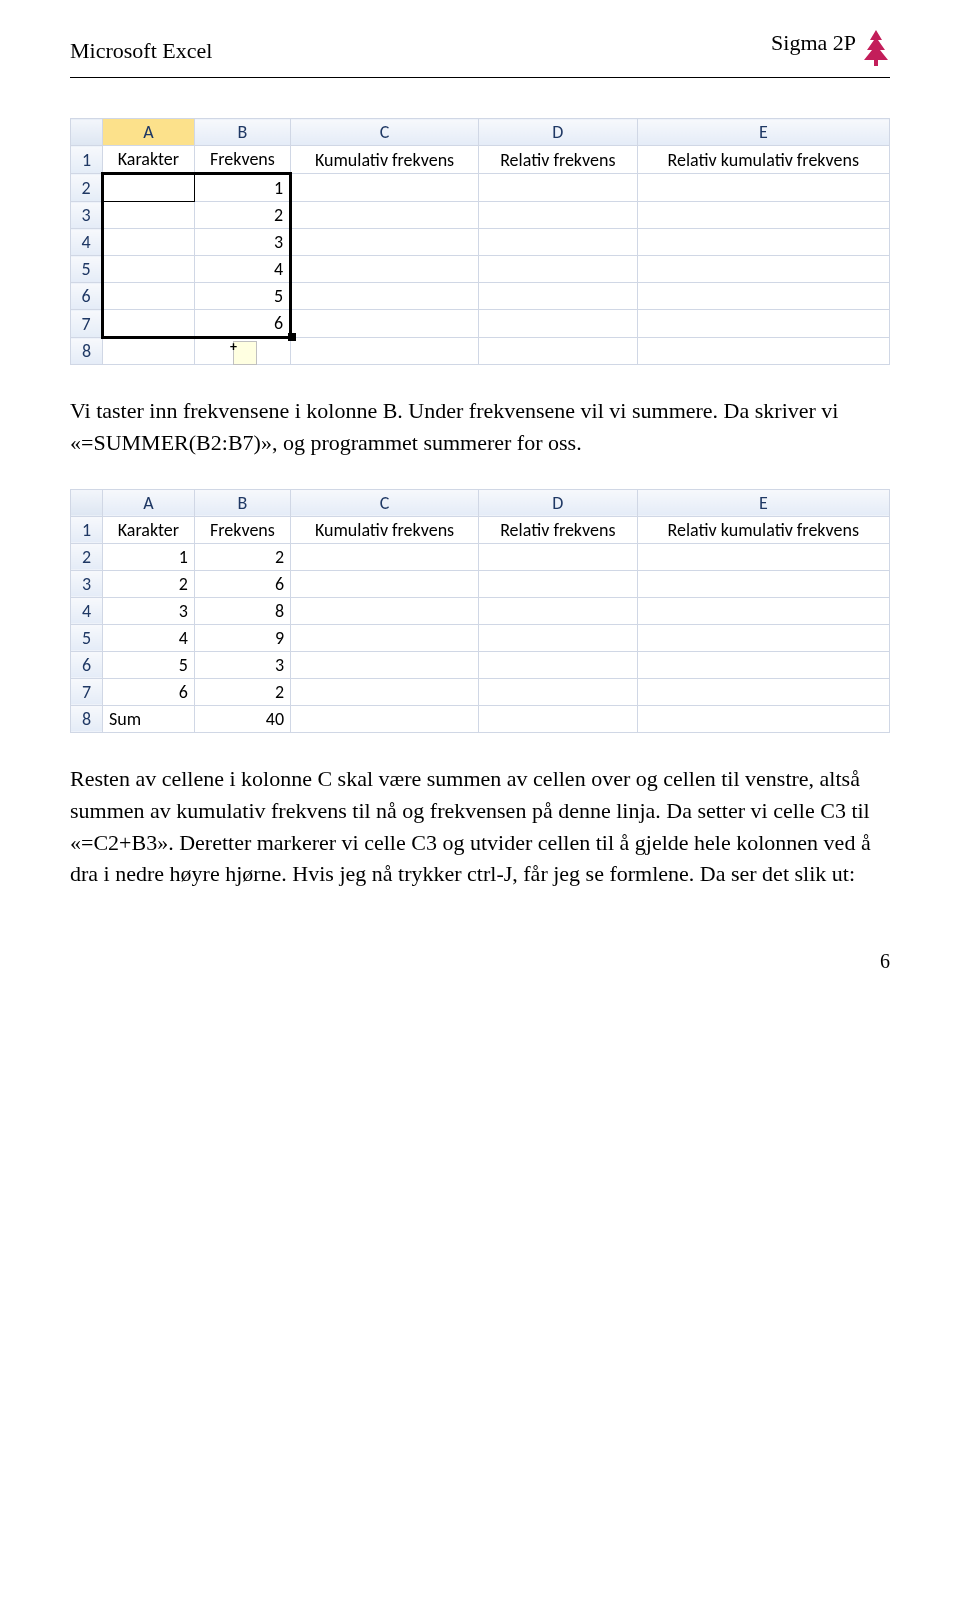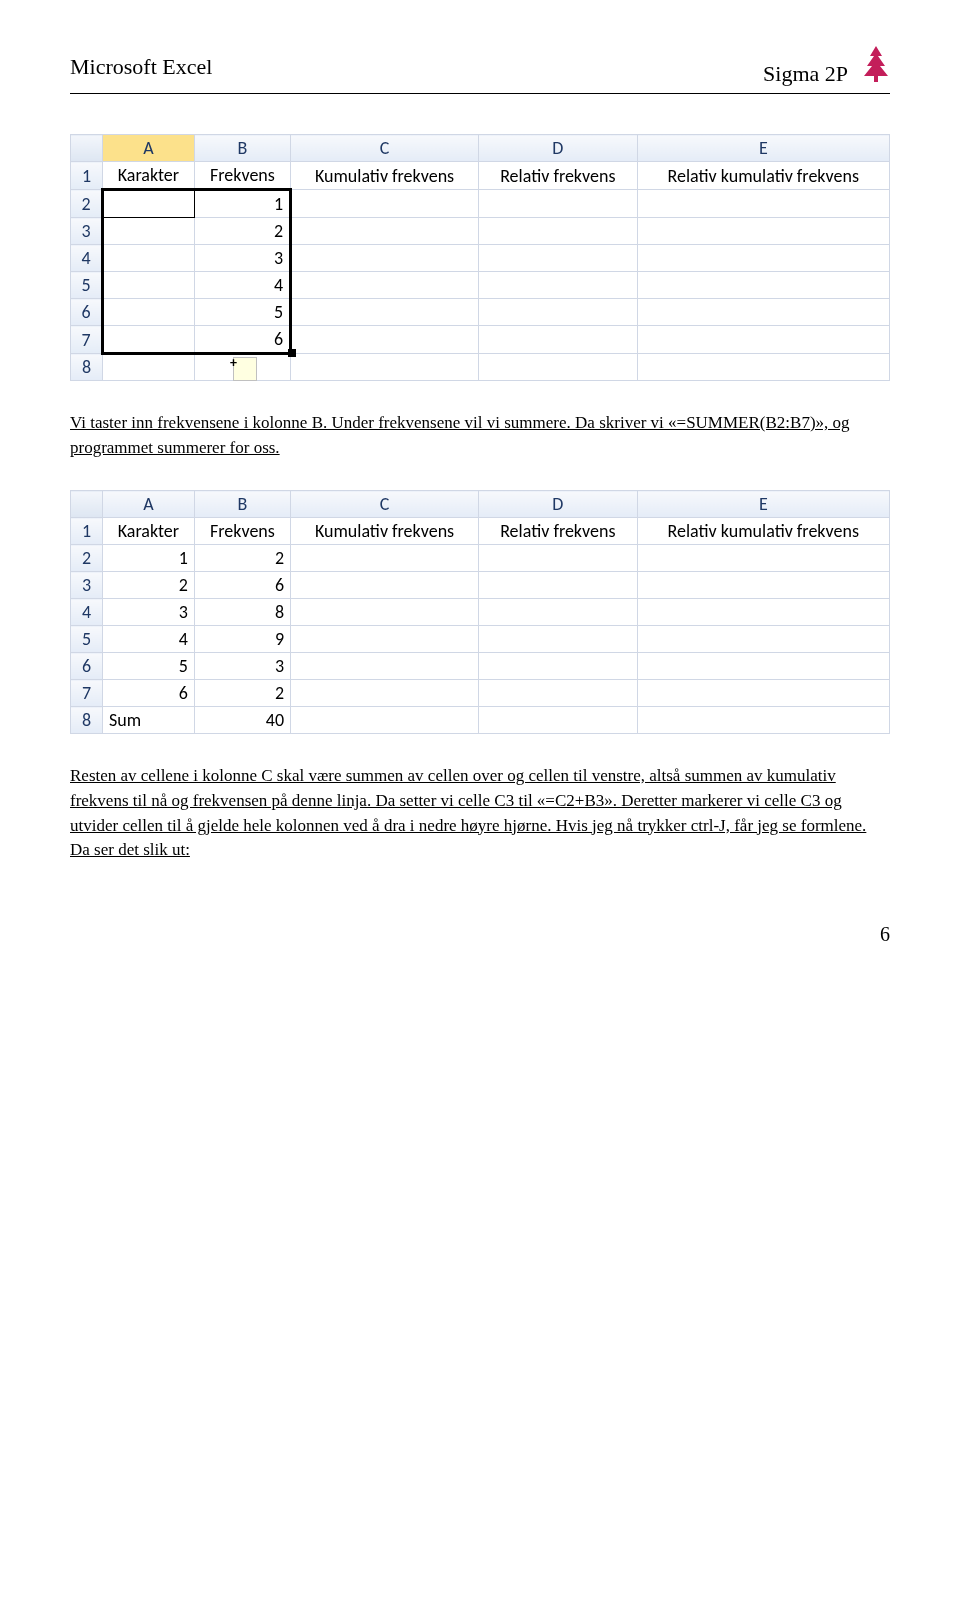--- a/index.html
+++ b/index.html
@@ -4,35 +4,35 @@
 <style>
   body {
     margin: 0;
     padding: 0;
     background: #fff;
     font-family: Georgia, 'Times New Roman', serif;
     color: #000;
   }
   .page {
     width: 940px;
-    margin: 16px auto;
+    margin: 0 auto;
     padding: 30px 60px 40px 60px;
     box-sizing: border-box;
   }
   .header-row {
     display: flex;
     justify-content: space-between;
     align-items: center;
     font-size: 22px;
     margin-bottom: 6px;
   }
   .header-right {
     display: flex;
-    align-items: flex-end;
-    gap: 14px;
+    align-items: flex-start;
+    gap: 6px;
   }
   .tree-icon {
     color: #c31e5a;
     font-size: 32px;
     line-height: 1;
   }
   .header-rule {
     border: none;
     border-top: 1px solid #000;
     margin: 0 0 40px 0;
@@ -110,24 +110,23 @@
   }
   .fill-cursor::before {
     content:"+";
     font-size:14px;
     font-weight:bold;
     position:absolute;
     top:-4px; left:-4px;
     color:#000;
   }
   .body-text {
-    font-size: 17px;
+    font-size: 22px;
     line-height: 1.45;
     margin: 30px 0 30px 0;
-    text-decoration: underline;
   }
   .page-number {
     text-align: right;
     font-size: 20px;
     margin-top: 60px;
   }
 </style>
 </head>
 <body>
 

